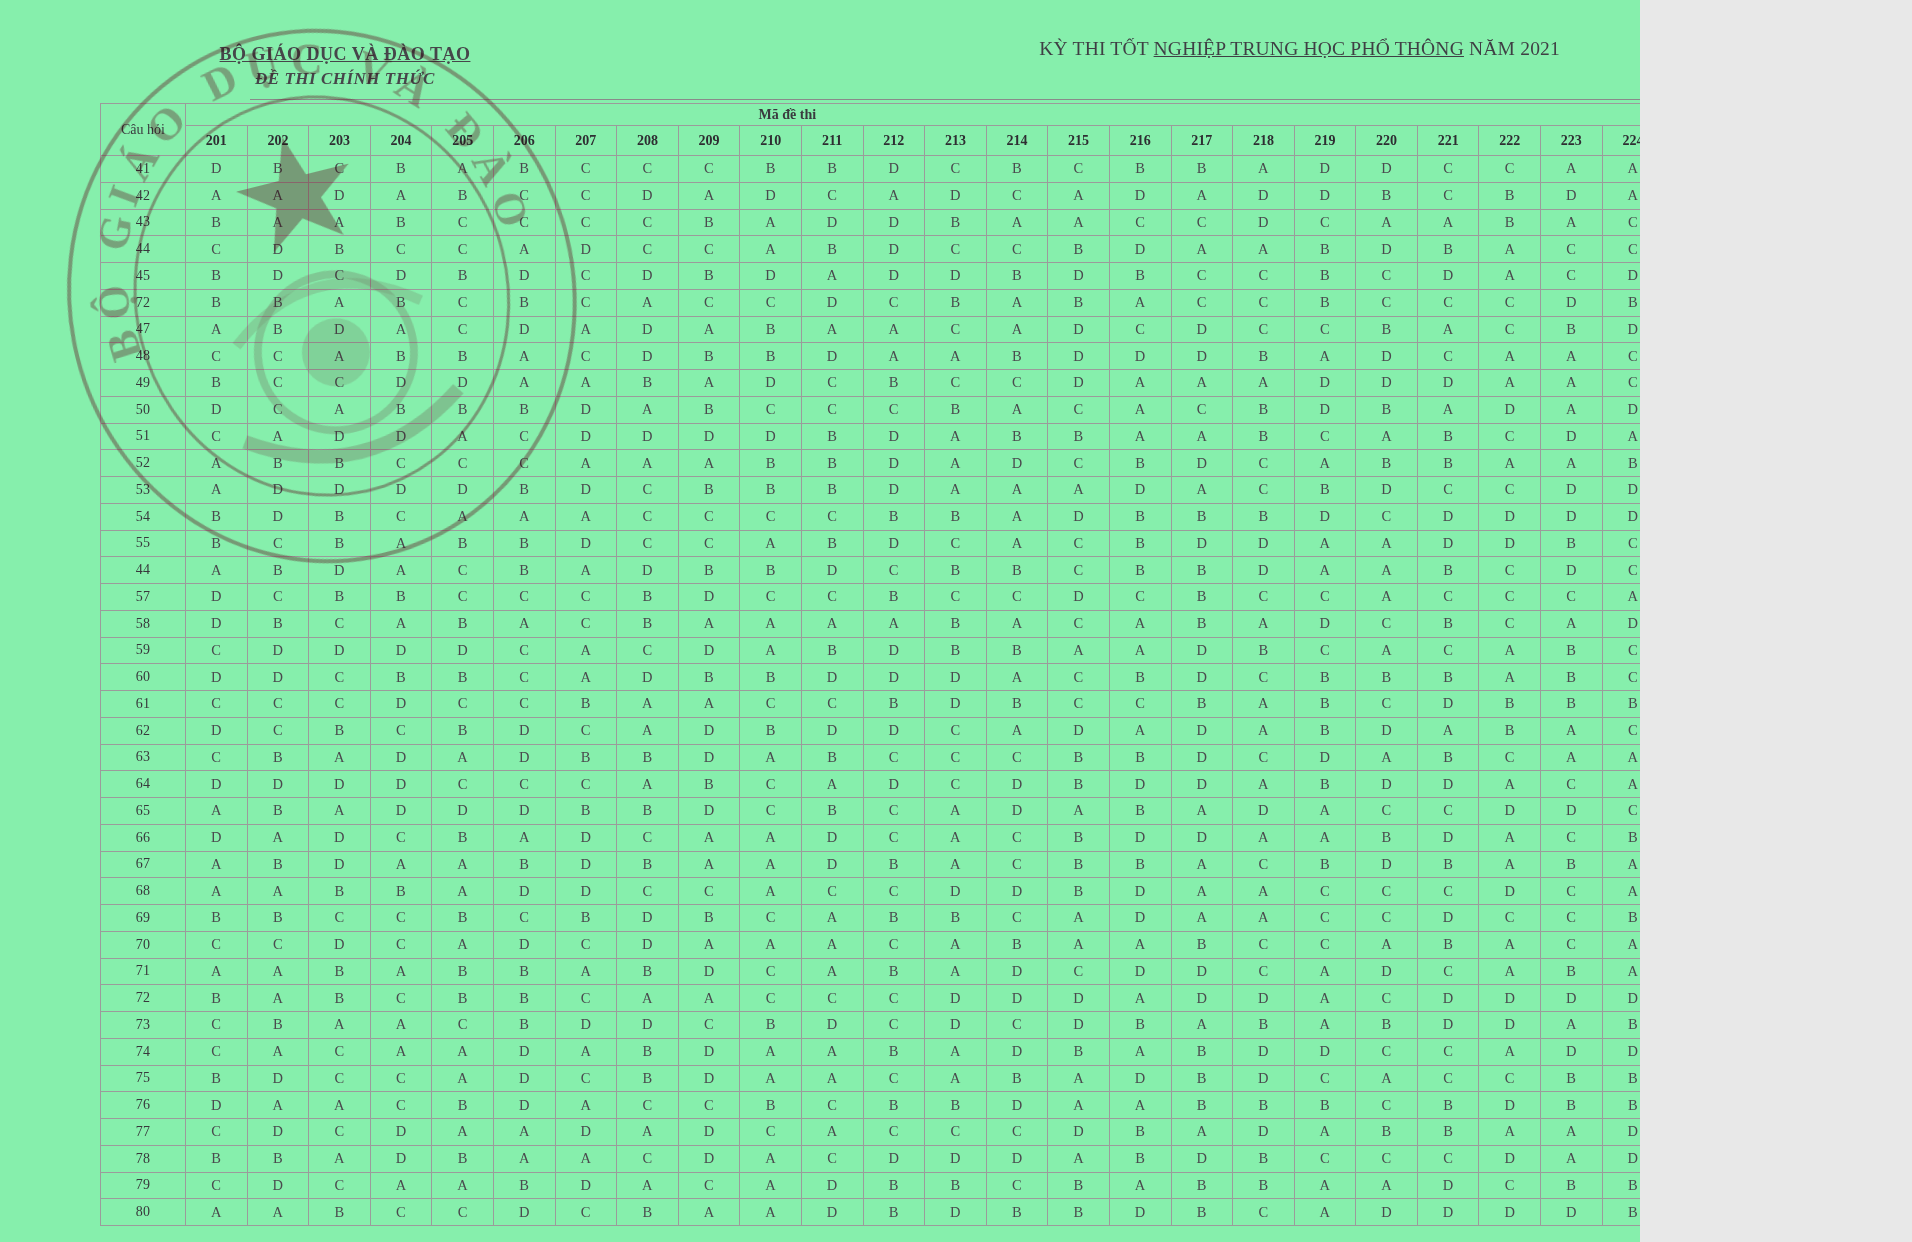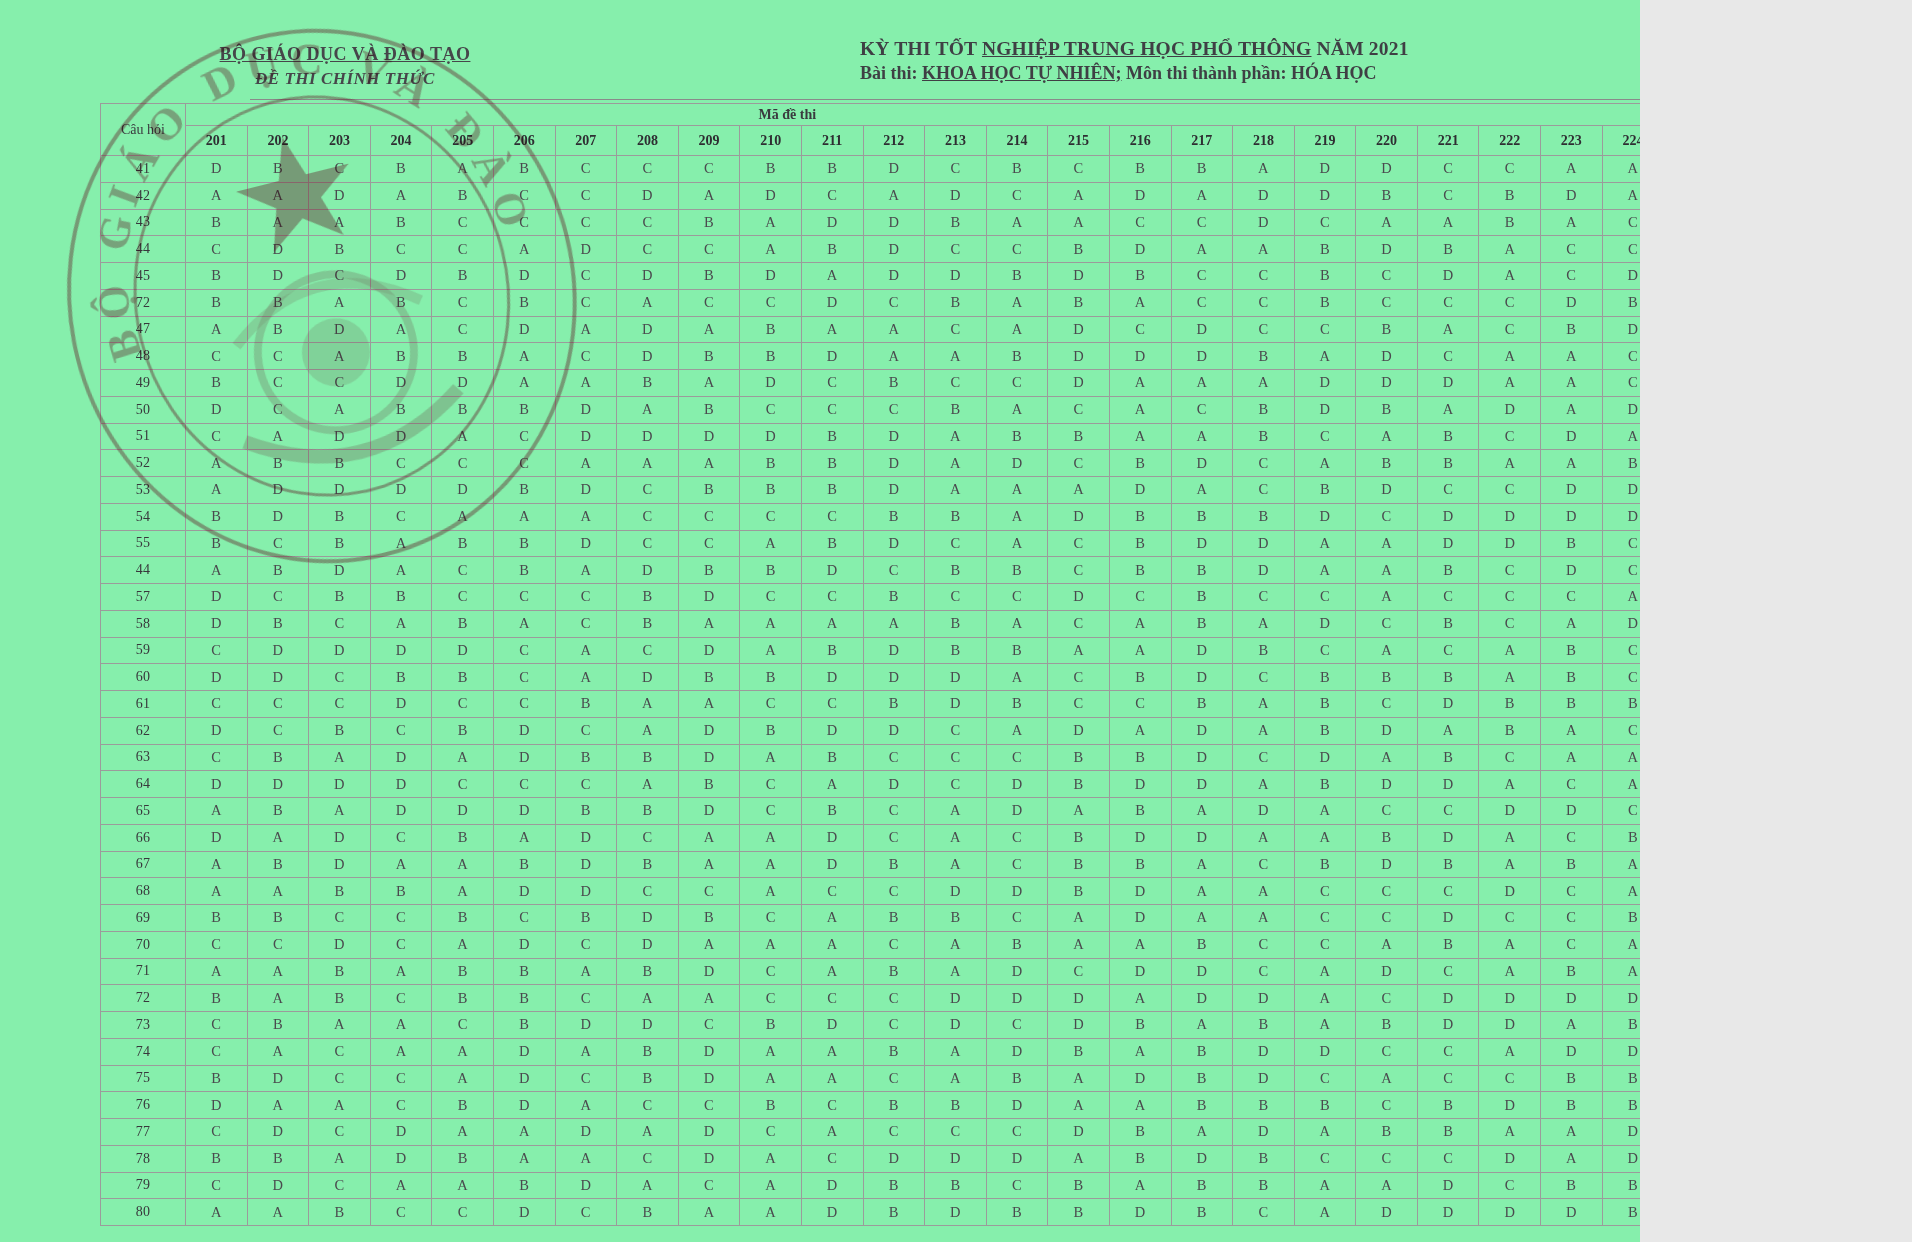--- a/index.html
+++ b/index.html
@@ -13,21 +13,21 @@
   }
   
   .hdr-left{
     position:absolute;left:160px;top:44px;width:370px;
     text-align:center;font-weight:bold;color:#46464a;
   }
   .hdr-left .l1{font-size:18px;letter-spacing:.5px;text-decoration:underline;}
   .hdr-left .l2{font-size:17px;margin-top:4px;letter-spacing:.5px;font-style:italic;}
   .hdr-right{
     position:absolute;left:860px;top:38px;width:700px;
-    text-align:left;font-weight:bold;color:#3f3f44;
+    text-align:right;font-weight:normal;color:#3f3f44;
   }
   .hdr-right .l1{font-size:19.5px;letter-spacing:.2px;}
   .hdr-right .l2{font-size:18px;margin-top:3px;}
   .u{text-decoration:underline;}
   .hdr-rule{
     position:absolute;left:250px;top:99px;width:1497px;height:0;
     border-top:1.5px solid #8a8a8a;
   }
   .stray-mark{
     position:absolute;left:1843px;top:68px;
@@ -77,21 +77,20 @@
 
 <div class="page">
 
   <div class="hdr-left">
     <div class="l1">BỘ GIÁO DỤC VÀ ĐÀO TẠO</div>
     <div class="l2">ĐỀ THI CHÍNH THỨC</div>
   </div>
 
   <div class="hdr-right">
     <div class="l1"><span>KỲ THI TỐT </span><span class="u">NGHIỆP TRUNG HỌC PHỔ THÔNG</span><span> NĂM 2021</span></div>
-    <div class="l2"><span>Bài thi:  </span><span class="u">KHOA HỌC TỰ NHIÊN;</span><span> Môn thi thành phần: HÓA HỌC</span></div>
   </div>
 
   <div class="hdr-rule"></div>
   <div class="stray-mark">'</div>
 
   <table class="key">
     <colgroup id="cols">
         <col style="width: 85px;">
         <col style="width: 61.6px;">
         <col style="width: 61.6px;">

